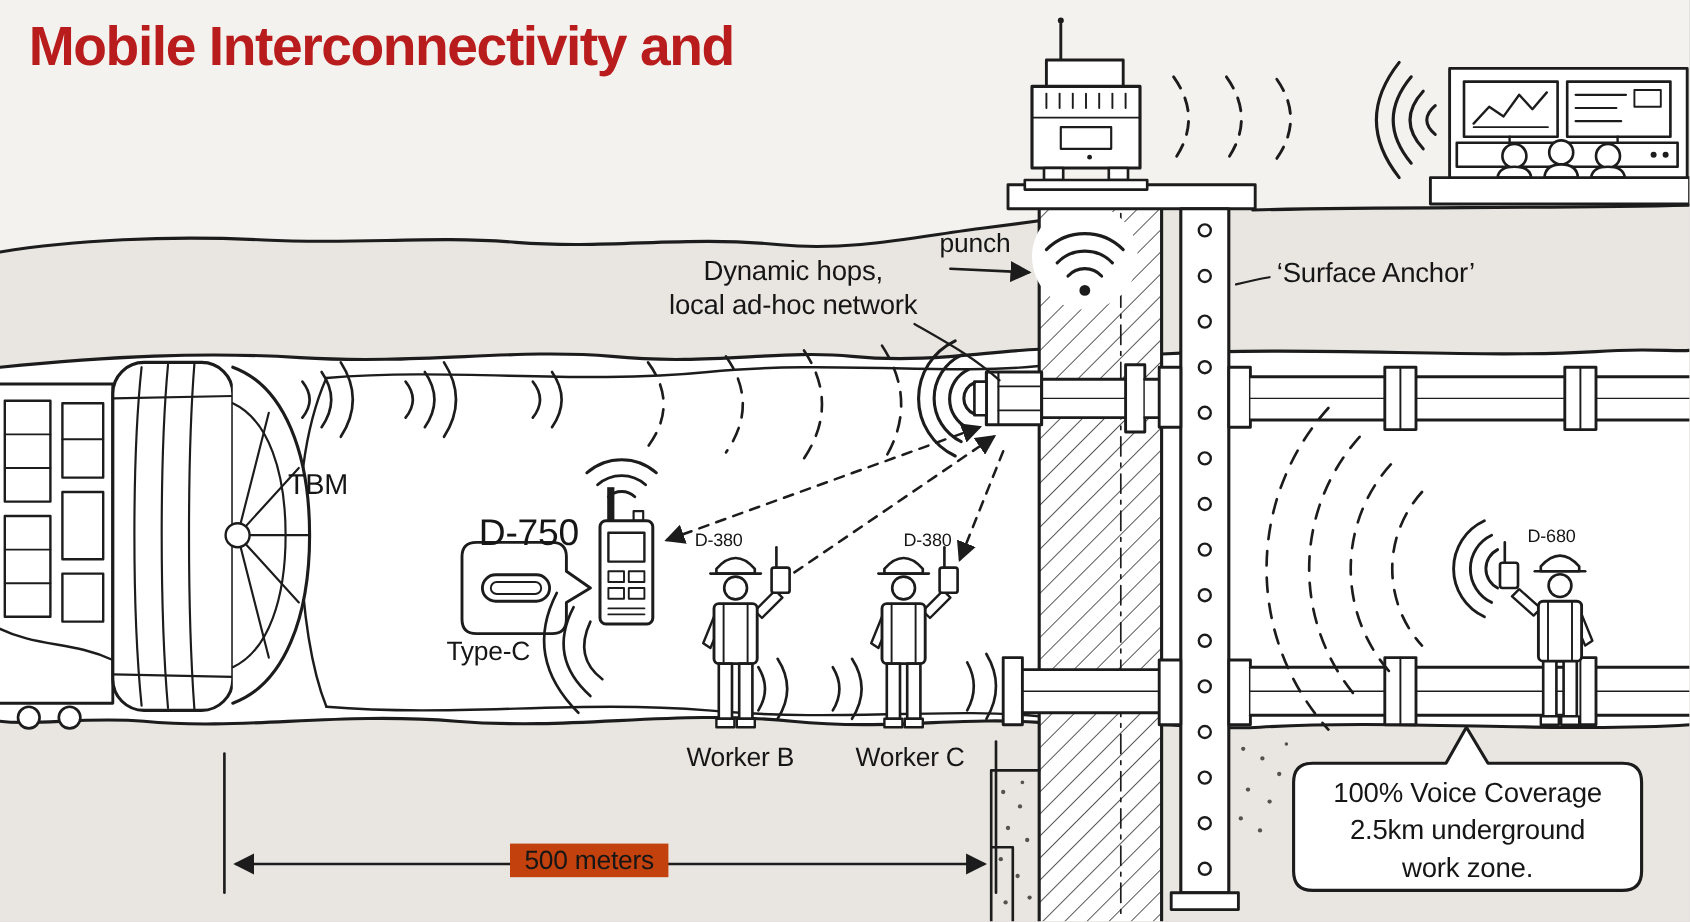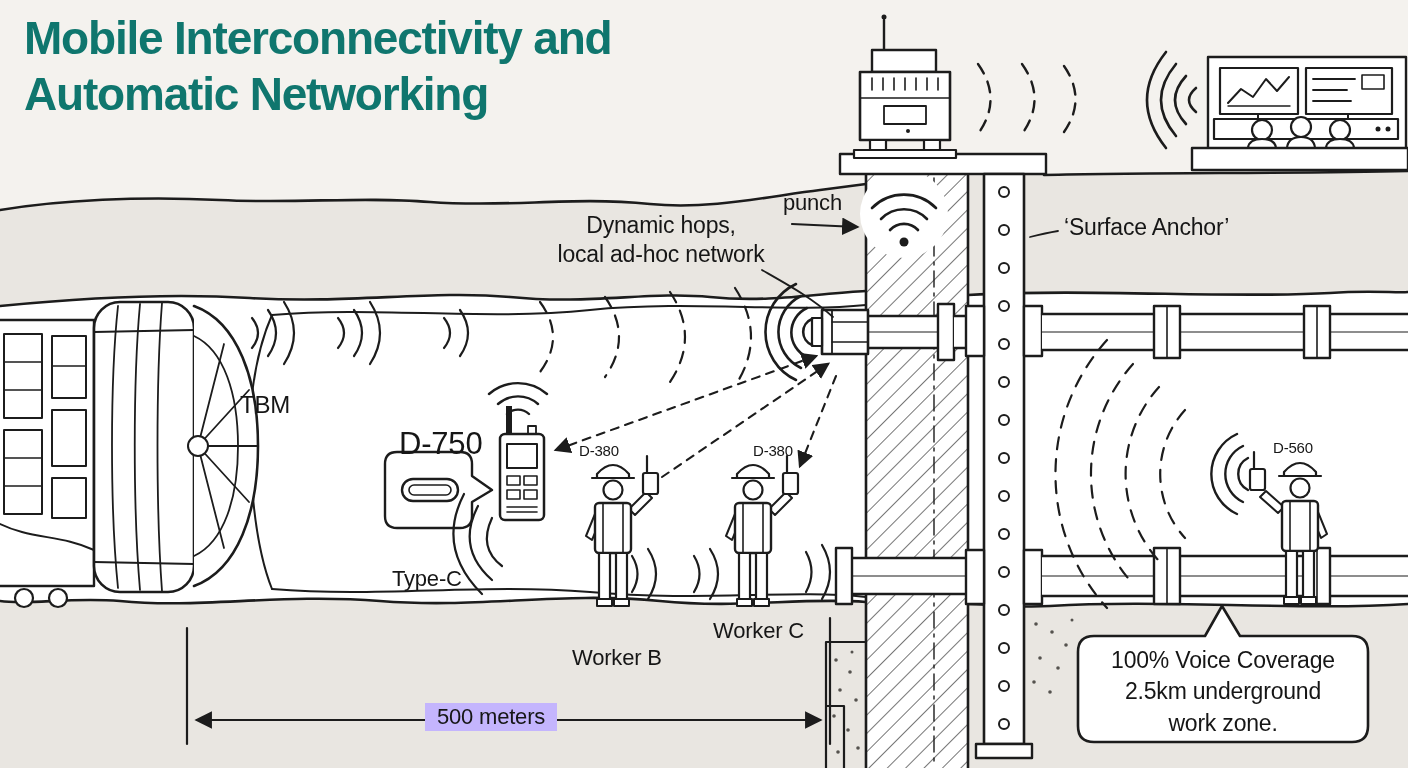--- a/index.html
+++ b/index.html
@@ -3,22 +3,22 @@
 <meta charset="utf-8">
 <style>
   html,body{margin:0;padding:0;background:#d8d6d2;}
   #stage{position:relative;width:1408px;height:768px;background:#f4f2ee;overflow:hidden;
          font-family:"Liberation Sans",sans-serif;color:#161616;}
   #art{position:absolute;left:0;top:0;}
   .lbl{position:absolute;font-size:22px;line-height:1.28;letter-spacing:-0.2px;white-space:pre-line;}
   .center{text-align:center;}
   .sm{font-size:15px;}
   #title{position:absolute;left:24px;top:10px;font-size:46px;font-weight:700;
-         line-height:1.22;letter-spacing:-1.2px;color:#0f766e;}
-  #lbl-distance{background:#c4b5fd;padding:0 12px;}
+         line-height:1.22;letter-spacing:-1.2px;color:#b91c1c;}
+  #lbl-distance{background:#c2410c;padding:0 12px;}
   #lbl-cmdcenter{right:16px;top:18px;}
 </style>
 </head>
 <body>
 
 <div id="stage">
 
 <svg id="art" width="1408" height="768" viewBox="0 0 1408 768" xmlns="http://www.w3.org/2000/svg">
 <defs>
   <pattern id="hatch" patternUnits="userSpaceOnUse" width="13" height="13" patternTransform="rotate(45)">
@@ -398,44 +398,43 @@
       <path d="M1326,148 Q1327,139 1340,139 Q1353,139 1354,148 Z" fill="#ffffff" stroke-width="2.2"></path>
     </g>
     <rect x="1192" y="148" width="216" height="22" fill="#ffffff" stroke-width="2.4"></rect>
   </g>
 
 </g>
 </svg>
 
 <div id="title">
   <div>Mobile Interconnectivity and</div>
-  <div>Automatic Networking</div>
 </div>
 
 
 <div class="lbl" style="left:783px;top:189px;">punch</div>
 
 <div class="lbl center" style="left:531px;top:211px;width:260px;font-size:23px;">Dynamic hops,
 local ad-hoc network</div>
 
 <div class="lbl" style="left:1064px;top:213px;font-size:23px;">‘Surface Anchor’</div>
 
 <div class="lbl" style="left:197px;top:390px;font-size:24px;margin-left:43px;">TBM</div>
 
 <div class="lbl" style="left:399px;top:424px;font-size:31px;">D-750</div>
 
-<div class="lbl" style="left:392px;top:529px;margin-top:36px;">Type-C</div>
+<div class="lbl" style="left:372px;top:529px;">Type-C</div>
 
 <div class="lbl sm" style="left:579px;top:441px;">D-380</div>
 
 <div class="lbl sm" style="left:753px;top:441px;">D-380</div>
 
-<div class="lbl sm" style="left:1273px;top:438px;">D-560</div>
-
-<div class="lbl" style="left:572px;top:644px;">Worker B</div>
+<div class="lbl sm" style="left:1273px;top:438px;">D-680</div>
+
+<div class="lbl" style="left:572px;top:617px;">Worker B</div>
 
 <div class="lbl" style="left:713px;top:617px;">Worker C</div>
 
 <div class="lbl" id="lbl-distance" style="left:425px;top:703px;">500 meters</div>
 
 <div class="lbl center" style="left:1086px;top:645px;width:274px;font-size:23px;line-height:1.36;">100% Voice Coverage
 2.5km underground
 work zone.</div>
 
 </div>

